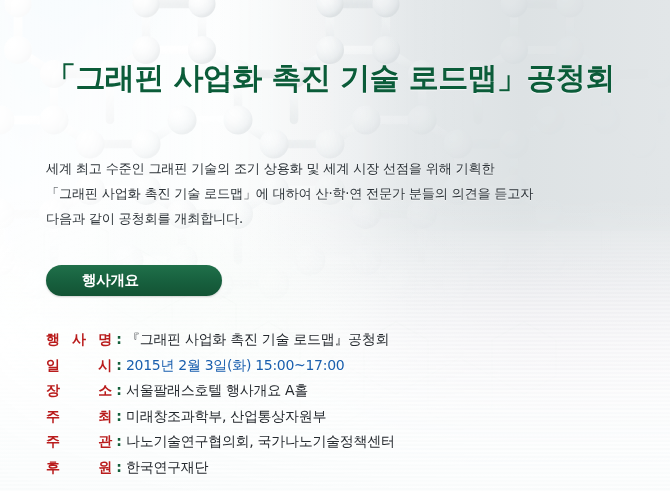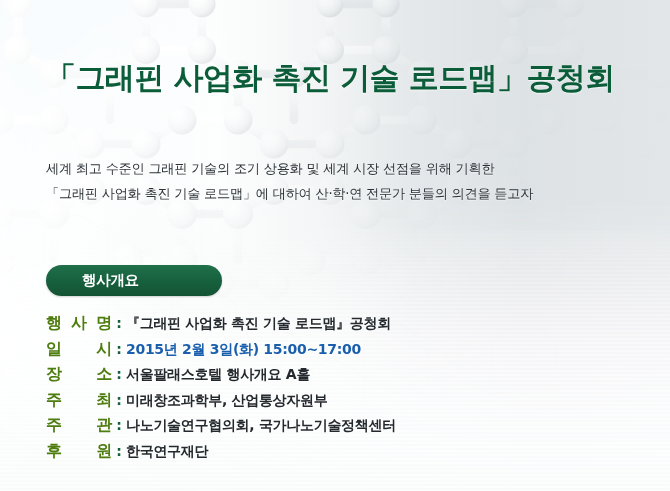--- a/index.html
+++ b/index.html
@@ -204,40 +204,41 @@
   }
   .detail-row {
     display: flex;
     align-items: baseline;
     height: 25.5px;
     white-space: nowrap;
   }
   .row-label {
     flex: 0 0 auto;
     width: 66px;
-    font-size: 16px;
+    font-size: 14px;
     font-weight: bold;
     letter-spacing: -0.2px;
-    color: #4d7c0f;
+    color: #b91c1c;
     text-align: justify;
     text-align-last: justify;
     text-shadow: 0 1px 0 rgba(255,255,255,0.5);
+    margin-top: 18px;
   }
   .row-colon {
     flex: 0 0 auto;
     width: 14px;
     text-align: center;
     font-size: 14px;
     font-weight: bold;
     color: #14603c;
   }
   .row-value {
     flex: 0 1 auto;
     font-size: 14px;
-    font-weight: bold;
+    font-weight: normal;
     letter-spacing: -0.3px;
     color: #24292e;
     text-shadow: 0 1px 0 rgba(255,255,255,0.5);
   }
   .row-value.accent { color: #1a5fae; }
 </style>
 </head>
 <body>
 
 <div id="poster">
@@ -465,20 +466,21 @@
   <div class="bg-veil"></div>
   <div class="bg-scanlines"></div>
 
   <div class="content">
 
     <h1 class="poster-title">「그래핀 사업화 촉진 기술 로드맵」공청회</h1>
 
     <p class="intro">
       <span class="ln">세계 최고 수준인 그래핀 기술의 조기 상용화 및 세계 시장 선점을 위해 기획한</span>
       <span class="ln">「그래핀 사업화 촉진 기술 로드맵」에 대하여 산·학·연 전문가 분들의 의견을 듣고자</span>
+      <span class="ln">다음과 같이 공청회를 개최합니다.</span>
     </p>
 
     <div class="section-badge">
       <span class="badge-text">행사개요</span>
     </div>
 
     <ul class="detail-list">
 
       <li class="detail-row">
         <span class="row-label">행 사 명</span>

